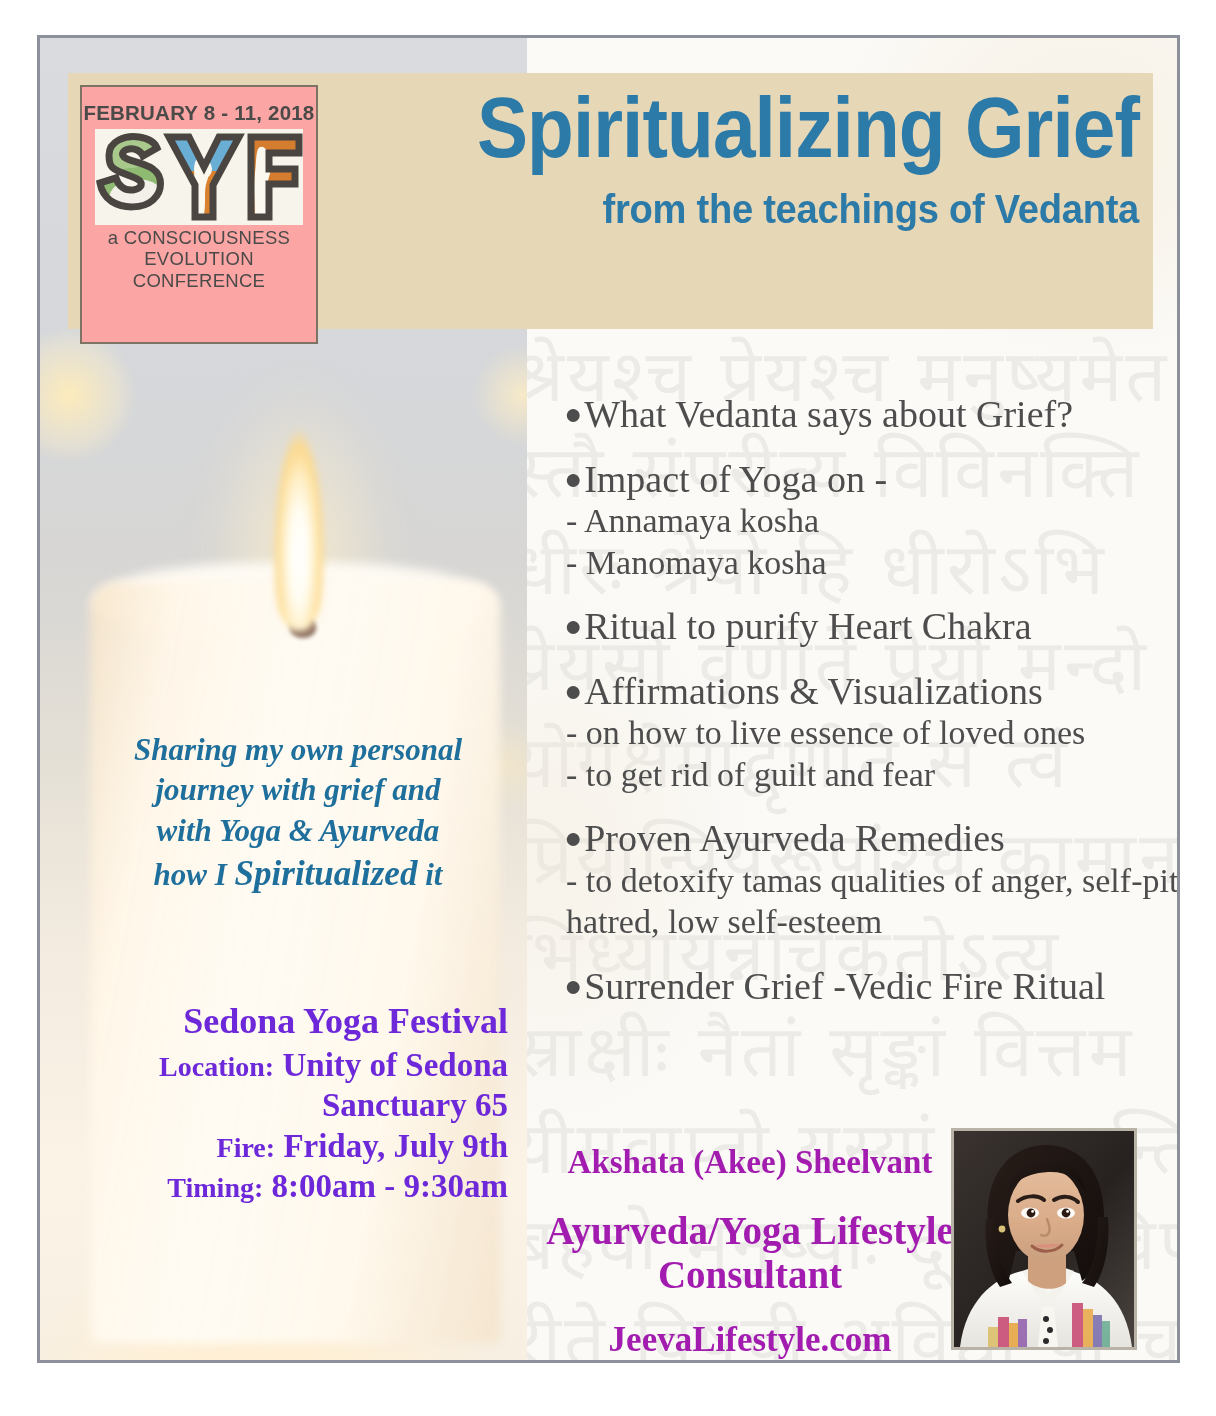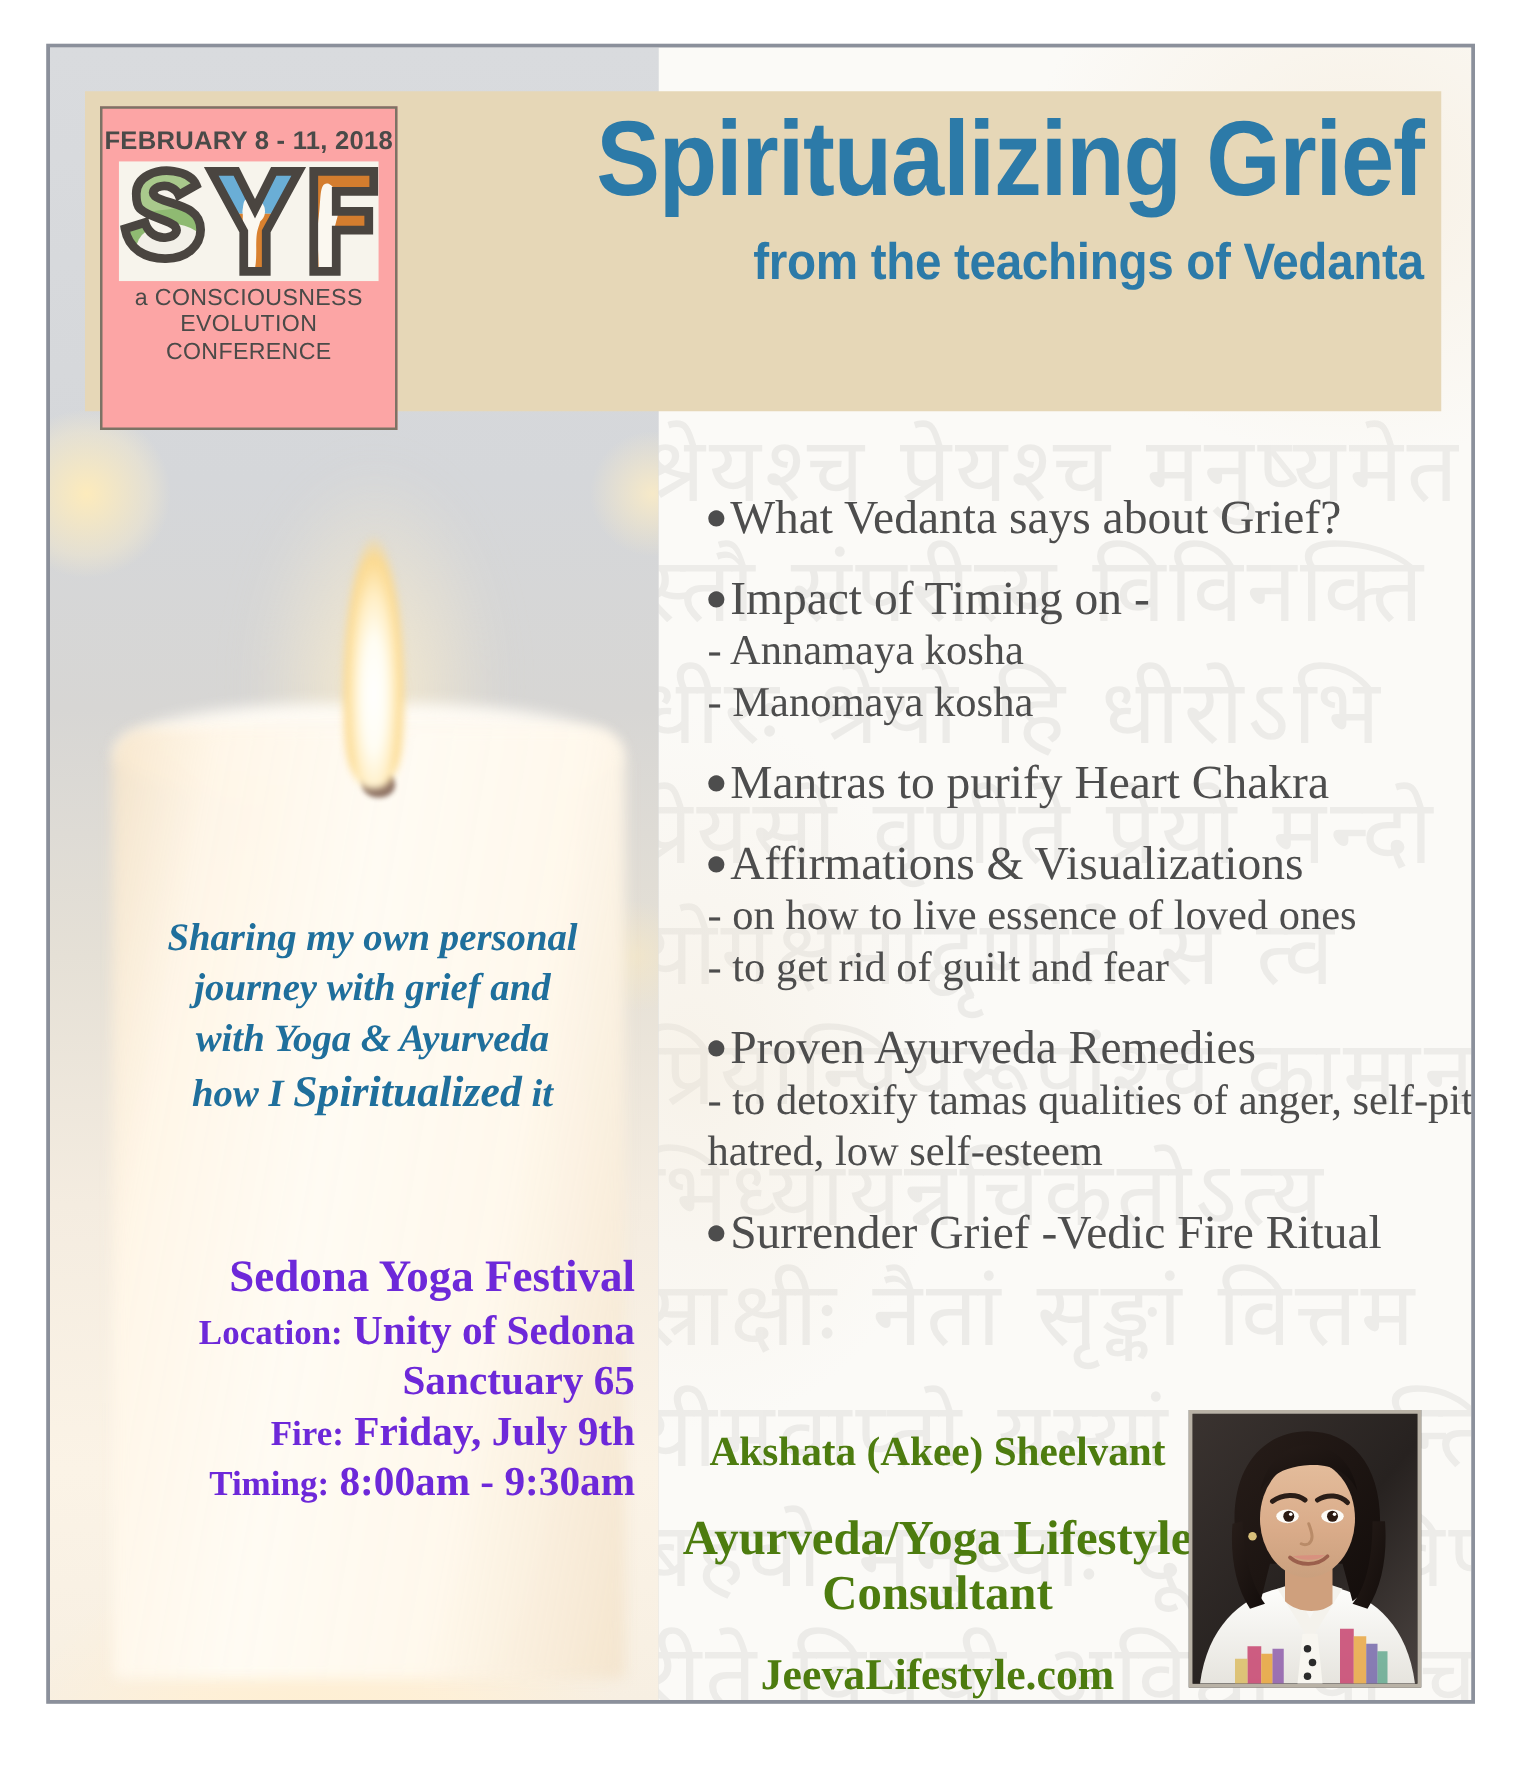--- a/index.html
+++ b/index.html
@@ -294,21 +294,21 @@
     font-weight: bold;
   }
 
   
   .presenter {
     position: absolute;
     left: 500px;
     top: 1105px;
     width: 420px;
     text-align: center;
-    color: #4d7c0f;
+    color: #a21caf;
   }
   .p-name {
     font-weight: bold;
     font-size: 33px;
     line-height: 1.2;
     margin-bottom: 26px;
   }
   .p-role {
     font-weight: bold;
     font-size: 39px;
@@ -413,27 +413,27 @@
     </div>
   </div>
 
   <div class="bullets">
 
     <div class="blk">
       <div class="b-main"><span class="dot">●</span><span>What Vedanta says about Grief?</span></div>
     </div>
 
     <div class="blk">
-      <div class="b-main"><span class="dot">●</span><span>Impact of Timing on -</span></div>
+      <div class="b-main"><span class="dot">●</span><span>Impact of Yoga on -</span></div>
       <div class="b-sub">- Annamaya kosha</div>
       <div class="b-sub">- Manomaya kosha</div>
     </div>
 
     <div class="blk">
-      <div class="b-main"><span class="dot">●</span><span>Mantras to purify Heart Chakra</span></div>
+      <div class="b-main"><span class="dot">●</span><span>Ritual to purify Heart Chakra</span></div>
     </div>
 
     <div class="blk">
       <div class="b-main"><span class="dot">●</span><span>Affirmations &amp; Visualizations</span></div>
       <div class="b-sub">- on how to live essence of loved ones</div>
       <div class="b-sub">- to get rid of guilt and fear</div>
     </div>
 
     <div class="blk">
       <div class="b-main"><span class="dot">●</span><span>Proven Ayurveda Remedies</span></div>

